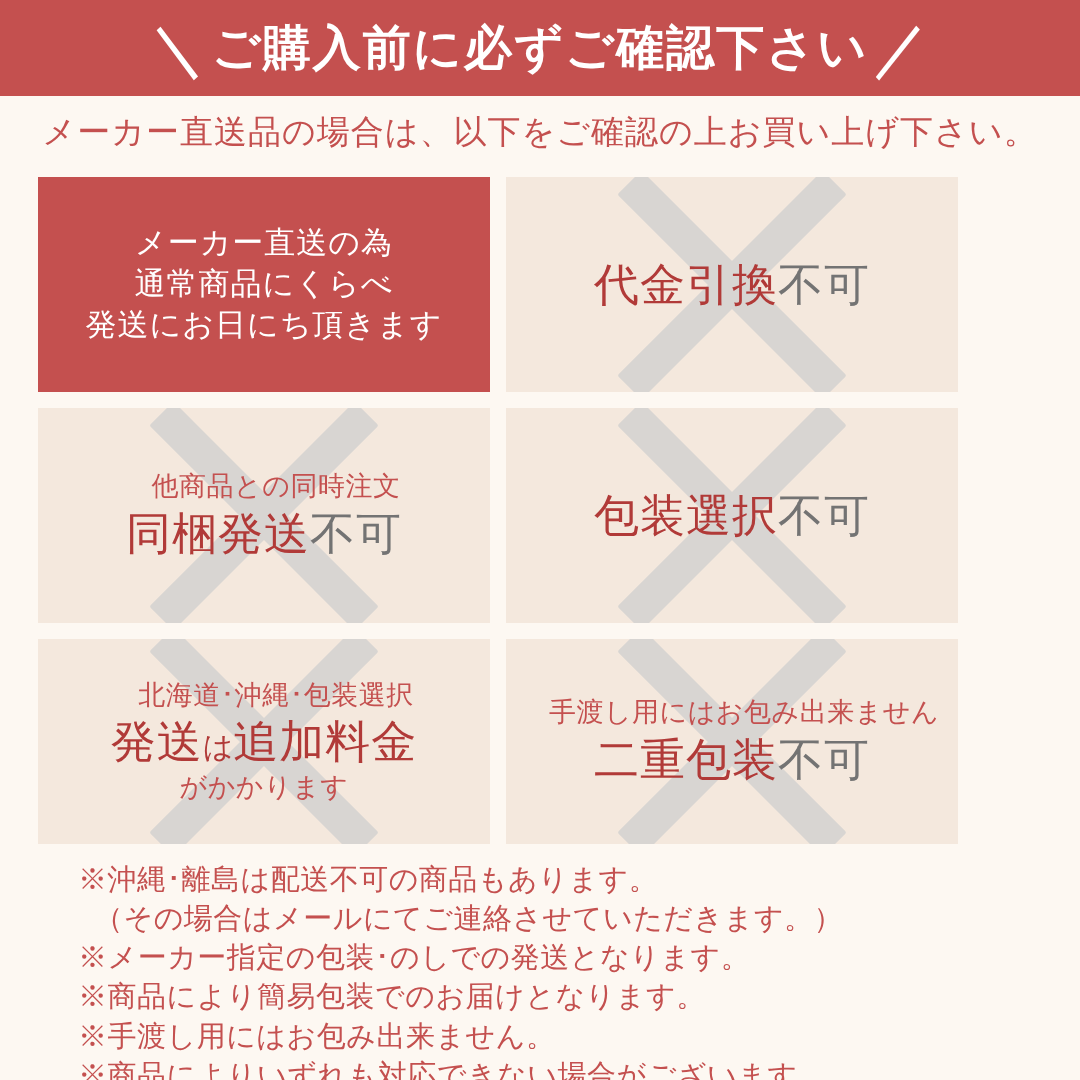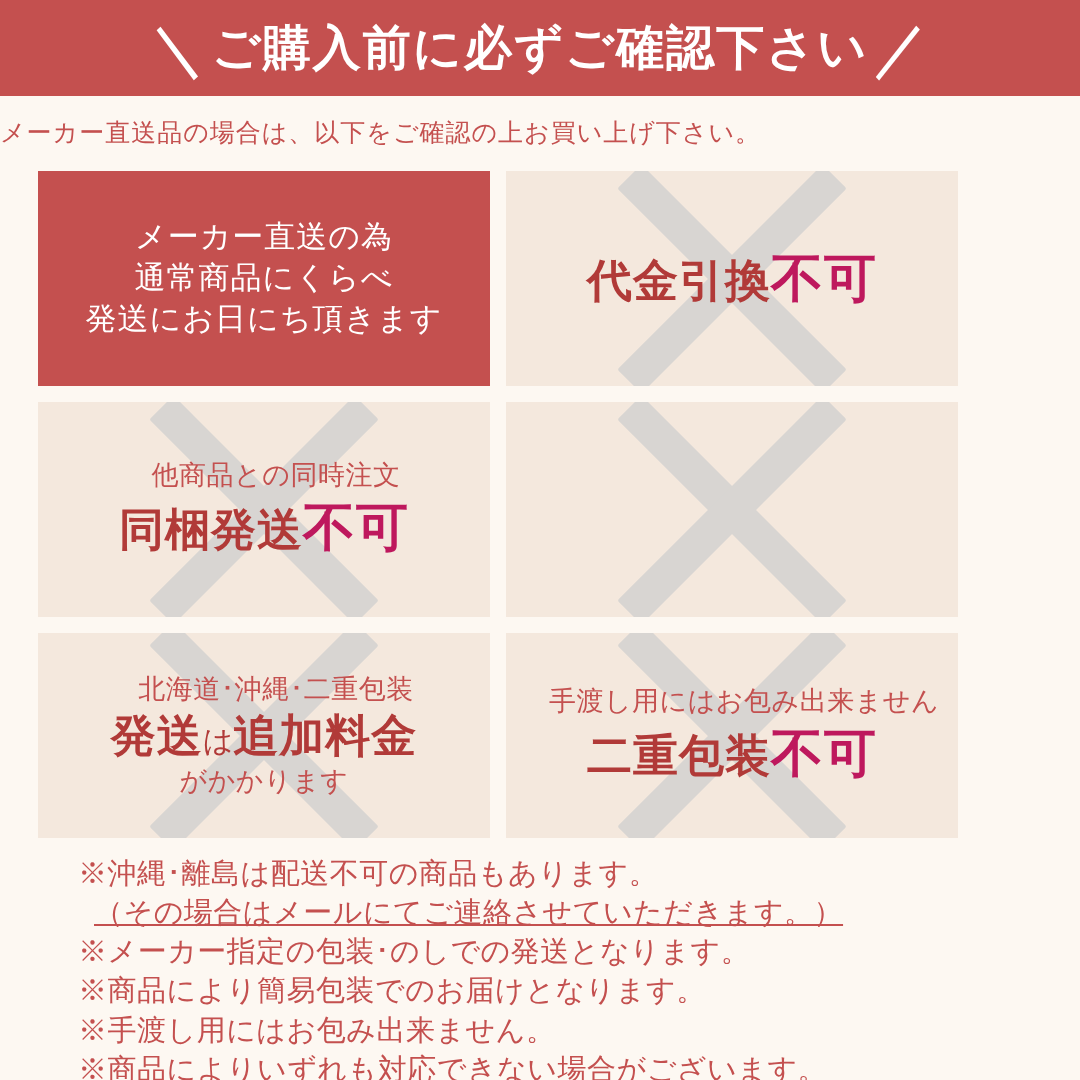--- a/index.html
+++ b/index.html
@@ -47,22 +47,23 @@
     font-size: 52px;
     font-weight: bold;
     transform: scaleY(1.15);
   }
   .slash-left { margin-right: 6px; }
   .slash-right { margin-left: 6px; }
 
   
   .lead {
     color: #c4504f;
-    font-size: 25px;
-    margin-top: 20px;
+    font-size: 33px;
+    text-align: center;
+    margin-top: 14px;
     letter-spacing: 1px;
     white-space: nowrap;
   }
 
   
   .grid {
     display: grid;
     grid-template-columns: 452px 452px;
     grid-template-rows: 215px 215px 205px;
     gap: 16px;
@@ -121,28 +122,28 @@
   .t-small {
     color: #c4504f;
     font-size: 27px;
     letter-spacing: 0.5px;
     line-height: 1.35;
     margin-left: 24px;
   }
   .t-big {
     color: #b13a38;
     font-size: 45px;
-    font-weight: bold;
+    font-weight: normal;
     letter-spacing: 1px;
     line-height: 1.25;
   }
   .t-big-soft {
-    color: #be185d;
-    font-size: 52px;
-    font-weight: bold;
+    color: #737373;
+    font-size: 45px;
+    font-weight: normal;
     letter-spacing: 1px;
   }
   .t-mid-soft {
     color: #c4504f;
     font-size: 27px;
     letter-spacing: 0.5px;
   }
   .t-inline-small {
     color: #b13a38;
     font-size: 30px;
@@ -152,21 +153,21 @@
   
   .notes {
     margin: 16px 0 0 0;
     padding: 0 78px;
     color: #c4504f;
     font-size: 29px;
     line-height: 1.35;
     letter-spacing: 0.5px;
   }
   .notes div { white-space: nowrap; }
-  .notes .indent { padding-left: 16px; text-decoration: underline; }
+  .notes .indent { padding-left: 16px; }
 </style>
 </head>
 <body>
 
 <div class="page">
 
   <div class="header">
     <div class="header-title">
       <span class="slash-left">＼</span>
       <span>ご購入前に必ずご確認下さい</span>
@@ -209,29 +210,34 @@
           <span class="t-big">同梱発送</span><span class="t-big-soft">不可</span>
         </div>
       </div>
     </div>
 
     <div class="card">
       <div class="xmark">
           <span class="a"></span>
           <span class="b"></span>
         </div>
-    </div>
-
-    <div class="card">
-      <div class="xmark">
-          <span class="a"></span>
-          <span class="b"></span>
-        </div>
-      <div class="card-inner">
-        <div class="t-small">北海道･沖縄･二重包装</div>
+      <div class="card-inner">
+        <div>
+          <span class="t-big">包装選択</span><span class="t-big-soft">不可</span>
+        </div>
+      </div>
+    </div>
+
+    <div class="card">
+      <div class="xmark">
+          <span class="a"></span>
+          <span class="b"></span>
+        </div>
+      <div class="card-inner">
+        <div class="t-small">北海道･沖縄･包装選択</div>
         <div>
           <span class="t-big">発送</span><span class="t-inline-small">は</span><span class="t-big">追加料金</span>
         </div>
         <div class="t-mid-soft">がかかります</div>
       </div>
     </div>
 
     <div class="card">
       <div class="xmark">
           <span class="a"></span>

